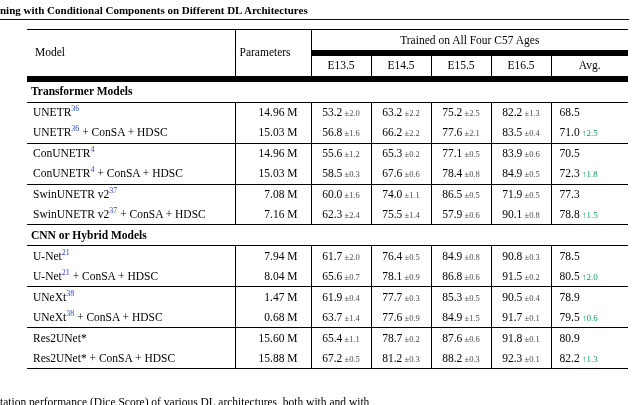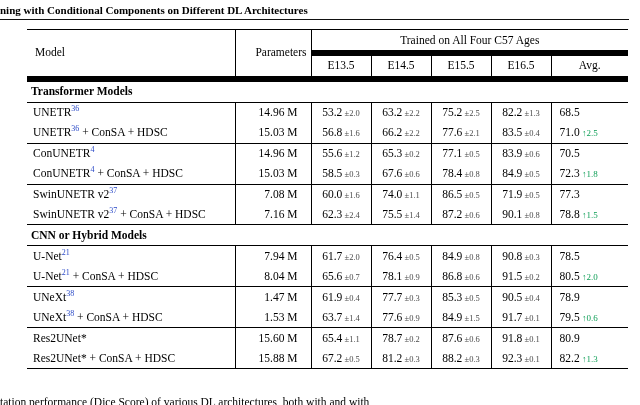--- a/index.html
+++ b/index.html
@@ -33,21 +33,21 @@
   th, td {
     padding: 2.5px 4px;
     line-height: 1.3;
     font-weight: normal;
     overflow: hidden;
     white-space: nowrap;
   }
   thead th { border-bottom: 6px solid #000000; }
   .vline { border-left: 1px solid #000; }
   th.model-h { text-align: left; padding-left: 8px; }
-  th.params-h { text-align: right; margin-left: 40px; }
+  th.params-h { text-align: left; margin-left: 40px; }
   th.span-h { text-align: center; }
   th.age-h { text-align: center; }
   td.model-cell { text-align: left; padding-left: 6px; margin-left: 20px; }
   td.params-cell { text-align: right; padding-right: 13px; }
   td.score-cell { text-align: center; }
   td.avg-cell { text-align: left; padding-left: 8px; margin-top: 20px; }
   tr.section-row td {
     font-weight: bold;
     text-align: left;
     padding-left: 4px;
@@ -155,21 +155,21 @@
           <td class="score-cell vline"><span>74.0</span><span class="pm"> ±1.1</span></td>
           <td class="score-cell vline"><span>86.5</span><span class="pm"> ±0.5</span></td>
           <td class="score-cell vline"><span>71.9</span><span class="pm"> ±0.5</span></td>
           <td class="avg-cell vline"><span>77.3</span></td>
         </tr>
         <tr class="data-row group-end">
           <td class="model-cell"><span>SwinUNETR v2</span><sup class="cite">37</sup><span> + ConSA + HDSC</span></td>
           <td class="params-cell vline">7.16 M</td>
           <td class="score-cell vline"><span>62.3</span><span class="pm"> ±2.4</span></td>
           <td class="score-cell vline"><span>75.5</span><span class="pm"> ±1.4</span></td>
-          <td class="score-cell vline"><span>87.2</span><span class="pm"> ±0.6</span></td>
+          <td class="score-cell vline"><span>57.9</span><span class="pm"> ±0.6</span></td>
           <td class="score-cell vline"><span>90.1</span><span class="pm"> ±0.8</span></td>
           <td class="avg-cell vline"><span>78.8</span><span class="gain"> ↑1.5</span></td>
         </tr>
         <tr class="section-row">
           <td colspan="7">CNN or Hybrid Models</td>
         </tr>
         <tr class="data-row">
           <td class="model-cell"><span>U-Net</span><sup class="cite">21</sup></td>
           <td class="params-cell vline">7.94 M</td>
           <td class="score-cell vline"><span>61.7</span><span class="pm"> ±2.0</span></td>
@@ -191,21 +191,21 @@
           <td class="model-cell"><span>UNeXt</span><sup class="cite">38</sup></td>
           <td class="params-cell vline">1.47 M</td>
           <td class="score-cell vline"><span>61.9</span><span class="pm"> ±0.4</span></td>
           <td class="score-cell vline"><span>77.7</span><span class="pm"> ±0.3</span></td>
           <td class="score-cell vline"><span>85.3</span><span class="pm"> ±0.5</span></td>
           <td class="score-cell vline"><span>90.5</span><span class="pm"> ±0.4</span></td>
           <td class="avg-cell vline"><span>78.9</span></td>
         </tr>
         <tr class="data-row group-end">
           <td class="model-cell"><span>UNeXt</span><sup class="cite">38</sup><span> + ConSA + HDSC</span></td>
-          <td class="params-cell vline">1.53 M</td>
+          <td class="params-cell vline">0.68 M</td>
           <td class="score-cell vline"><span>63.7</span><span class="pm"> ±1.4</span></td>
           <td class="score-cell vline"><span>77.6</span><span class="pm"> ±0.9</span></td>
           <td class="score-cell vline"><span>84.9</span><span class="pm"> ±1.5</span></td>
           <td class="score-cell vline"><span>91.7</span><span class="pm"> ±0.1</span></td>
           <td class="avg-cell vline"><span>79.5</span><span class="gain"> ↑0.6</span></td>
         </tr>
         <tr class="data-row">
           <td class="model-cell"><span>Res2UNet*</span></td>
           <td class="params-cell vline">15.60 M</td>
           <td class="score-cell vline"><span>65.4</span><span class="pm"> ±1.1</span></td>

